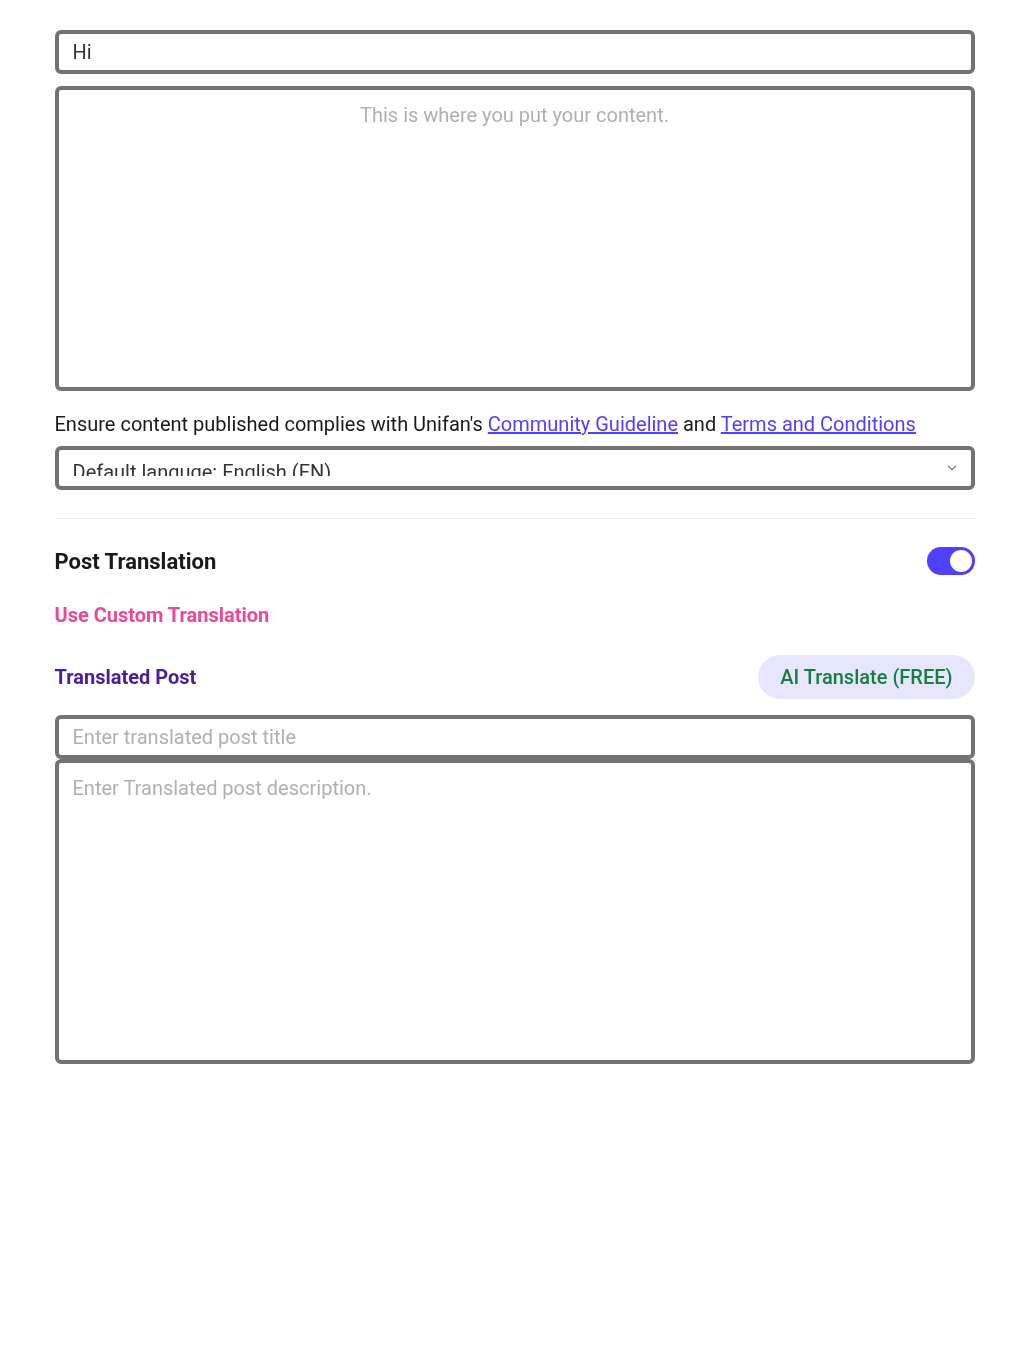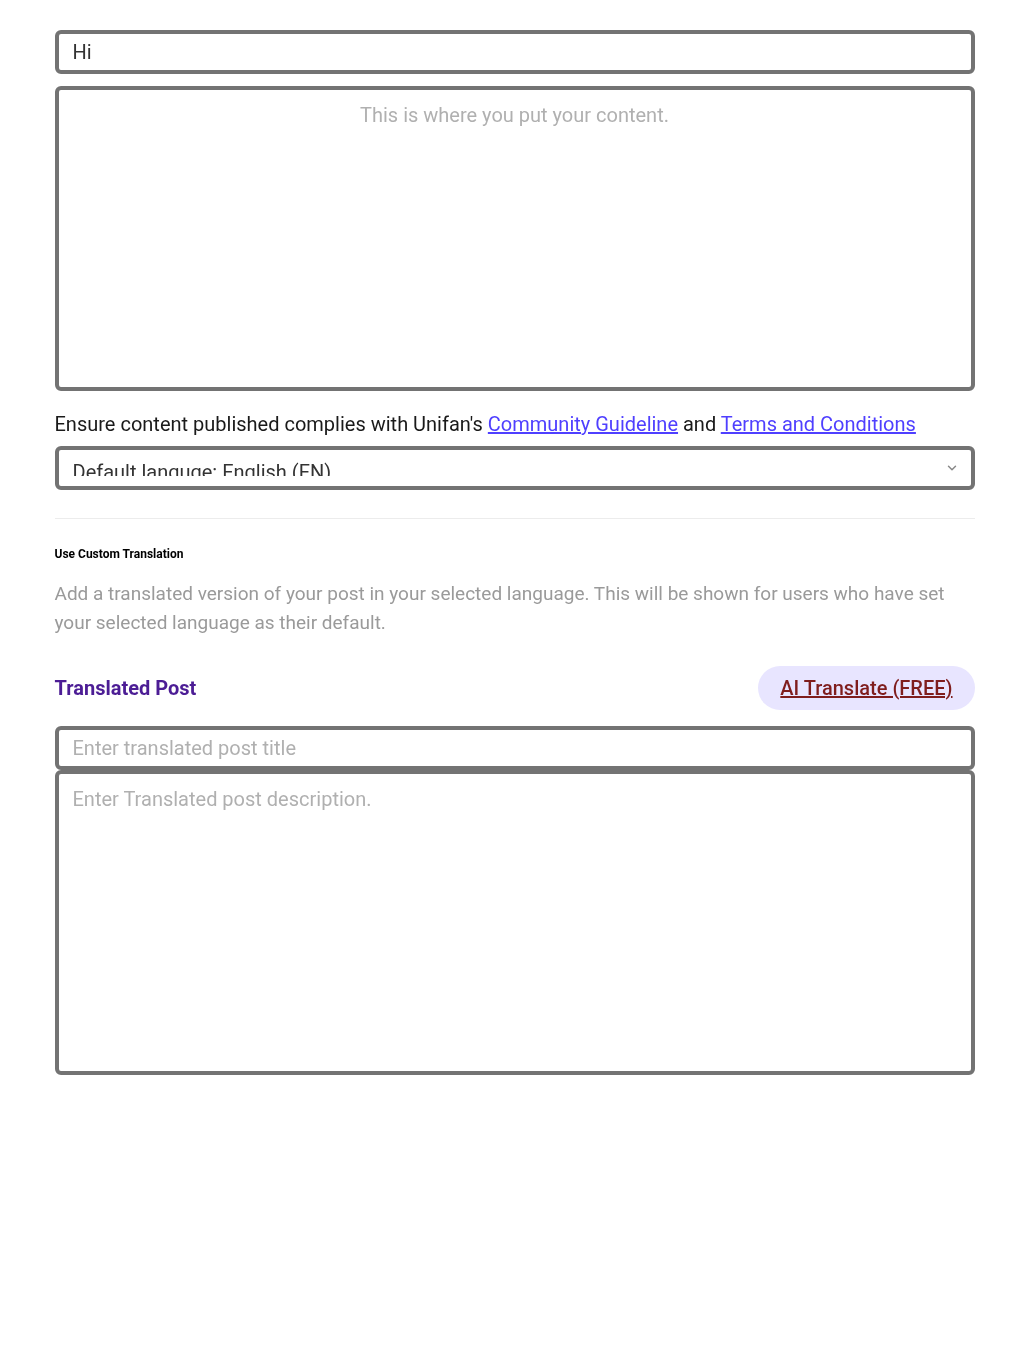--- a/index.html
+++ b/index.html
@@ -105,24 +105,24 @@
     padding: 3px;
     justify-content: flex-end;
   }
   .toggle-knob {
     width: 22px;
     height: 22px;
     background: #fff;
     border-radius: 50%;
   }
   .subsection-title {
-    font-size: 12px;
+    font-size: 20px;
     font-weight: 700;
-    color: #000000;
-    margin-bottom: 18px;
+    color: #ec4899;
+    margin-bottom: 10px;
   }
   .help-text {
     font-size: 19px;
     color: #9a9a9a;
     line-height: 1.55;
     margin-bottom: 20px;
   }
   .translated-header {
     display: flex;
     justify-content: space-between;
@@ -130,29 +130,28 @@
     margin-bottom: 16px;
     margin-top: 28px;
   }
   .translated-label {
     font-size: 20px;
     font-weight: 700;
     color: #4c1d95;
   }
   .ai-translate-btn {
     background: #e8e5ff;
-    color: #7f1d1d;
+    color: #15803d;
     border: none;
     border-radius: 24px;
     padding: 10px 22px;
     font-size: 20px;
     font-weight: 500;
     cursor: pointer;
     font-family: inherit;
-    text-decoration: underline;
   }
   .translated-title-input {
   }
   .translated-textarea {
     height: 305px;
   }
   .lang-select-wrapper {
     margin-bottom: 0;
   }
 </style>
@@ -173,23 +172,28 @@
     <select class="select-input">
       <option>Default languge: English (EN)</option>
     </select>
     <svg class="chevron-down" viewBox="0 0 24 24" fill="none" stroke="currentColor" stroke-width="2.5" stroke-linecap="round" stroke-linejoin="round">
         <polyline points="6 9 12 15 18 9"></polyline>
       </svg>
   </div>
 
   <hr class="divider">
 
+  <div class="section-header">
+    <div class="section-title">Post Translation</div>
+    <div class="toggle">
+      <div class="toggle-knob"></div>
+    </div>
+  </div>
 
   <div class="subsection-title">Use Custom Translation</div>
-  <div class="help-text">Add a translated version of your post in your selected language. This will be shown for users who have set your selected language as their default.</div>
 
 
   <div class="translated-header">
     <div class="translated-label">Translated Post</div>
     <button class="ai-translate-btn">AI Translate (FREE)</button>
   </div>
 
   <input type="text" class="text-input translated-title-input" placeholder="Enter translated post title" style="">
 
   <textarea class="textarea-input translated-textarea" placeholder="Enter Translated post description." style=""></textarea>

